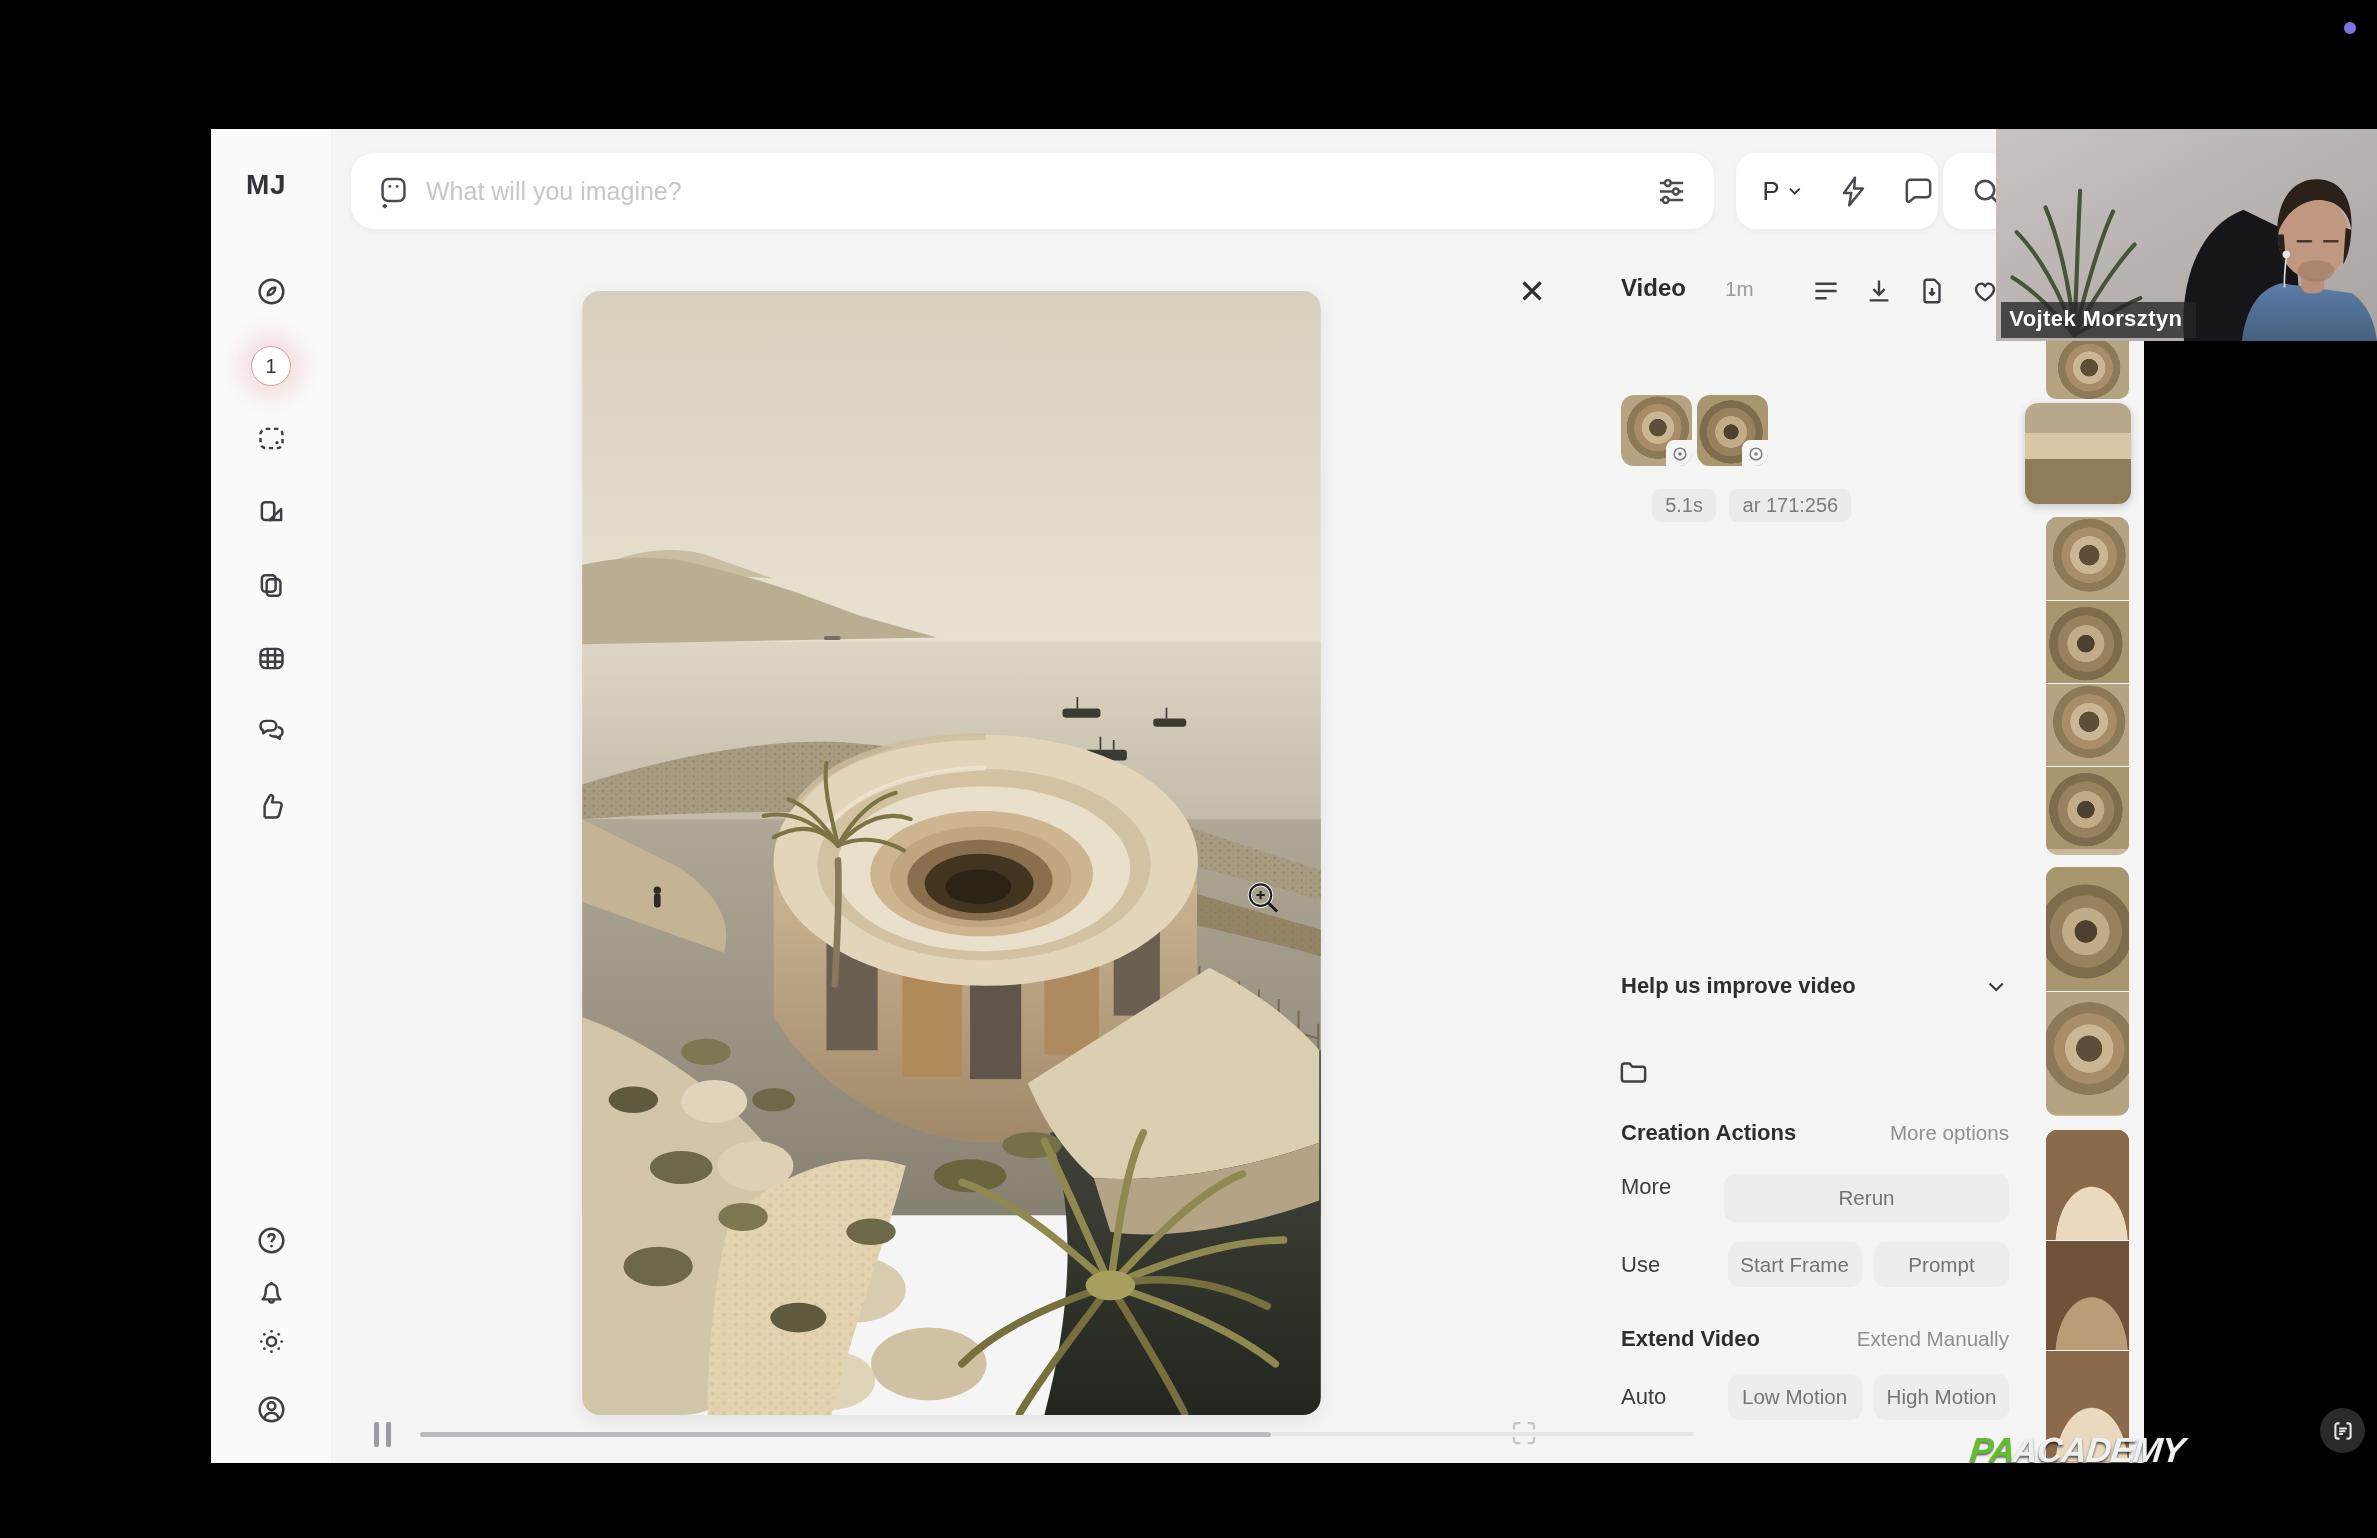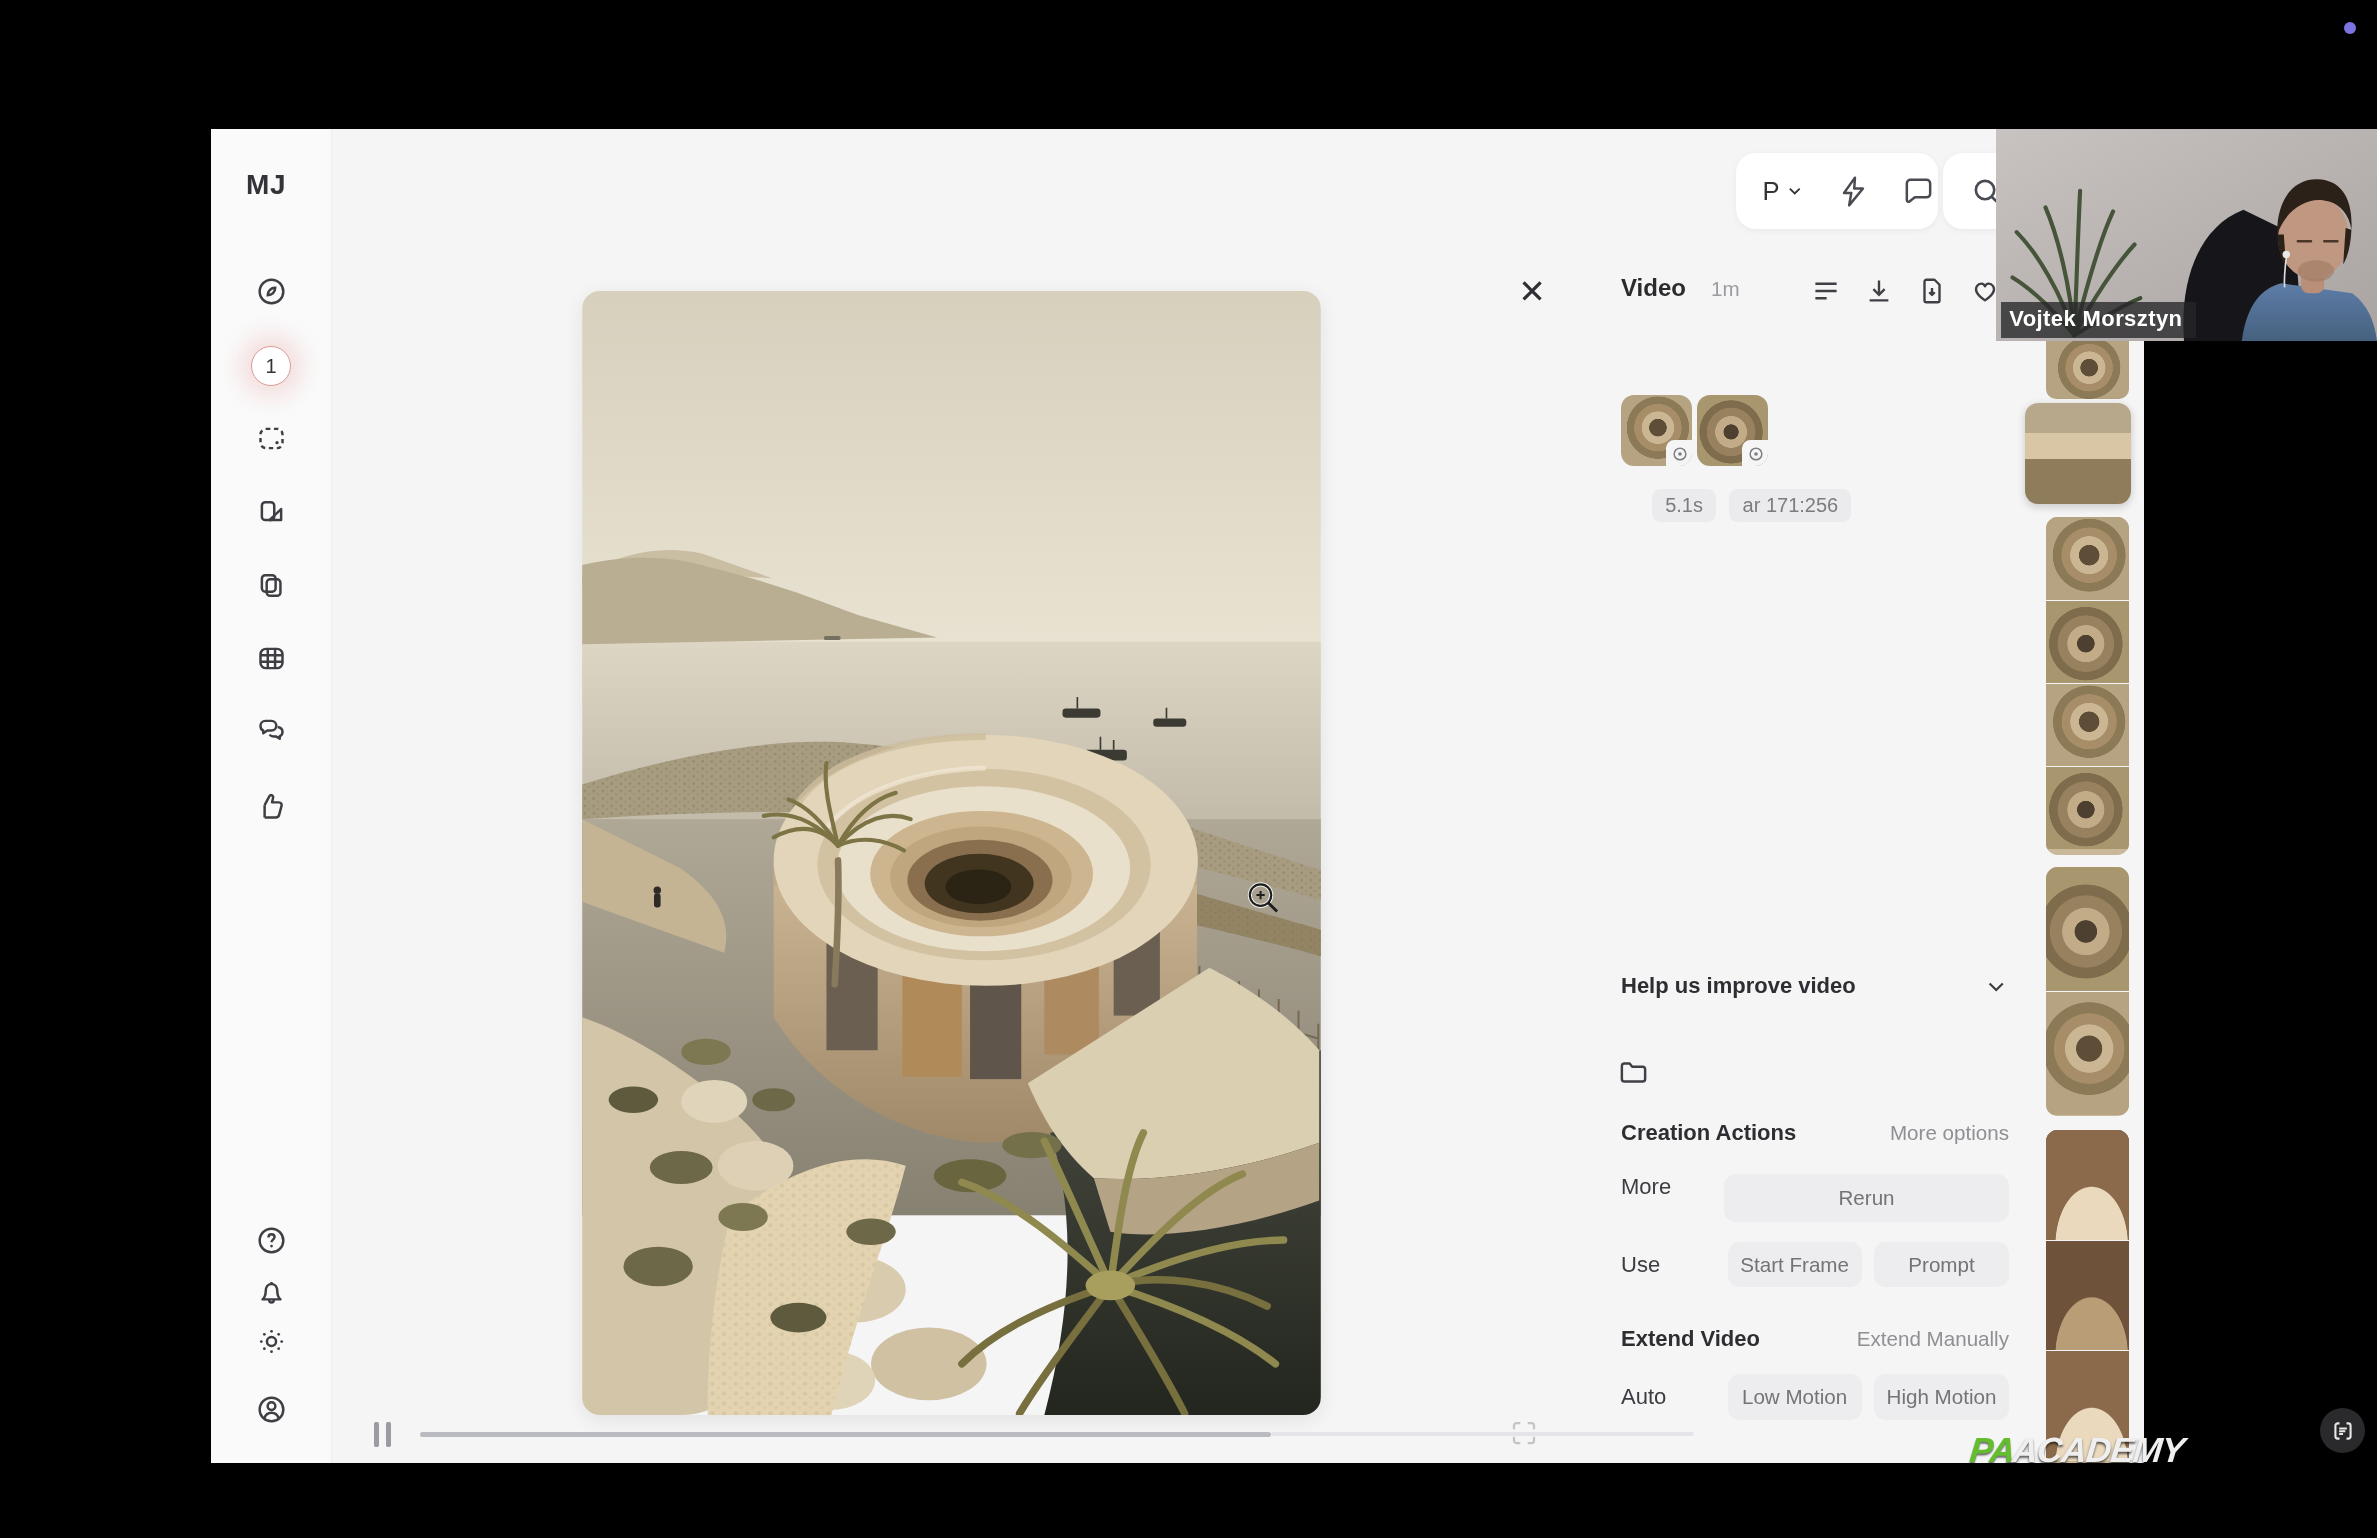--- a/index.html
+++ b/index.html
@@ -40,21 +40,21 @@
              color:#2f2f33; display:flex; align-items:center; justify-content:center; }
 
   .pause { position:absolute; left:163px; top:1293px; width:25px; height:25px; display:flex; gap:7.4px; }
   .pause i { width:5px; height:25px; background:#9a9ca1; border-radius:1.7px; }
   .track1 { position:absolute; left:209px; top:1303px; width:851px; height:5px; border-radius:2.5px; background:#b9bbc0; }
   .track2 { position:absolute; left:1060px; top:1303px; width:423px; height:4.1px; border-radius:2.5px; background:#e4e5e8; }
   .fs-ic { position:absolute; left:1298px; top:1289px; width:30px; height:30px; color:#c2c4c8; }
   .fs-ic svg { width:100%; height:100%; }
 
   
-  .panel-h { position:absolute; left:1410px; top:145px; display:flex; align-items:baseline; gap:25px; }
+  .panel-h { position:absolute; left:1410px; top:145px; display:flex; align-items:baseline; gap:39px; }
   .panel-h .t { font-size:24px; font-weight:600; color:#2b2b2e; }
   .panel-h .age { font-size:20.6px; color:#9b9ba0; }
   .ph-ics { position:absolute; top:147px; display:flex; gap:23px; left:1600px; }
   .ph-ics .ic { width:30px; height:30px; color:#3f3f45; }
   .ph-ics .ic svg { width:100%; height:100%; }
   .prompt-txt { position:absolute; left:1410px; top:196px; width:363px; font-size:22px; line-height:32px; color:#3f3f44; }
   .mini { position:absolute; top:266px; width:71px; height:71px; border-radius:13.2px; overflow:hidden; }
   .mini .tgt { position:absolute; right:-1.7px; bottom:-1.7px; width:28px; height:28px; background:#f5f5f6;
                border-radius:8.3px 0 0 0; display:flex; align-items:center; justify-content:center; color:#7e7e84; }
   .mini .tgt svg { width:20px; height:20px; }
@@ -191,20 +191,39 @@
       </div>
       <div class="side-ic" style="top:1264px">
         <svg viewBox="0 0 24 24" fill="none" stroke="currentColor" stroke-width="1.8">
             <circle cx="12" cy="12" r="8.6"></circle>
             <circle cx="12" cy="9.5" r="2.8"></circle>
             <path d="M6.8 18.3 C7.8 15.4 9.7 14.4 12 14.4 C14.3 14.4 16.2 15.4 17.2 18.3"></path>
           </svg>
       </div>
     </div>
 
+    <div class="searchbar">
+      <span class="bar-ic sb-left">
+        <svg viewBox="0 0 24 24" fill="none" stroke="currentColor" stroke-width="1.7">
+            <rect x="4.5" y="3.5" width="15" height="15" rx="4"></rect>
+            <circle cx="9.5" cy="8.5" r="1" fill="currentColor" stroke="none"></circle>
+            <circle cx="14.5" cy="8.5" r="1" fill="currentColor" stroke="none"></circle>
+            <path d="M6 20.5 V23.5 M4.5 22 H7.5" stroke-width="1.5"></path>
+          </svg>
+      </span>
+      <span class="ph">What will you imagine?</span>
+      <span class="bar-ic sb-right">
+        <svg viewBox="0 0 24 24" fill="none" stroke="currentColor" stroke-width="1.7">
+            <path d="M4 6.2 H20 M4 12 H20 M4 17.8 H20"></path>
+            <circle cx="9.5" cy="6.2" r="2" fill="#fff"></circle>
+            <circle cx="15" cy="12" r="2" fill="#fff"></circle>
+            <circle cx="8" cy="17.8" r="2" fill="#fff"></circle>
+          </svg>
+      </span>
+    </div>
 
     <div class="pill-tools pt2">
       <span class="plan">
         <span>P</span>
         <svg viewBox="0 0 24 24" fill="none" stroke="currentColor" stroke-width="2">
             <path d="M6.5 9.5 L12 15 L17.5 9.5"></path>
           </svg>
       </span>
       <span class="bar-ic">
         <svg viewBox="0 0 24 24" fill="none" stroke="currentColor" stroke-width="1.7" stroke-linejoin="round">

